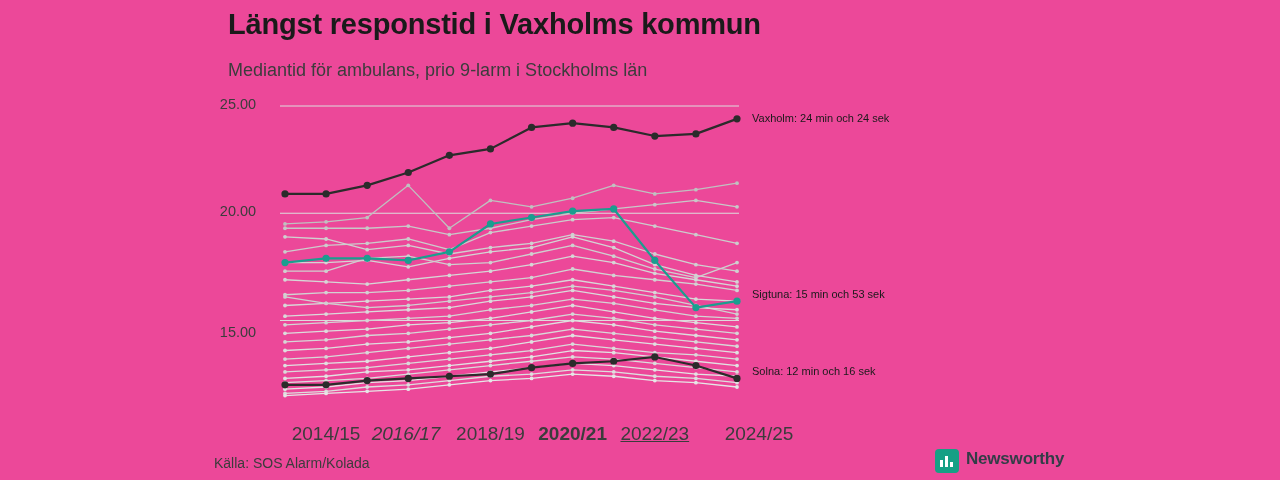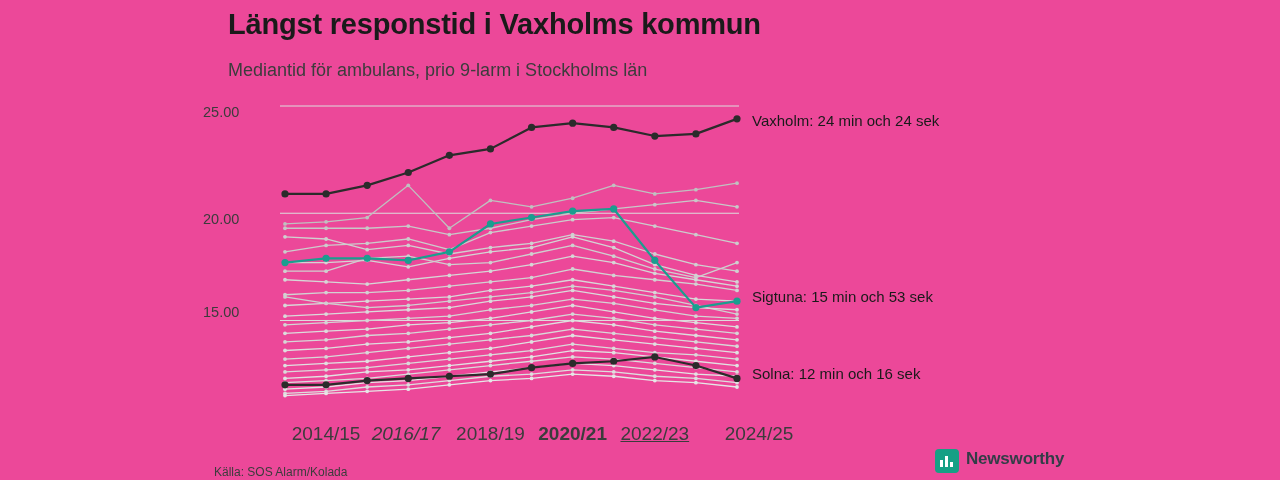--- a/index.html
+++ b/index.html
@@ -36,24 +36,23 @@
     top: 60px;
     font-size: 18px;
     font-weight: normal;
     color: #3c3c3c;
     white-space: nowrap;
   }
   .source {
     position: absolute;
     left: 214px;
     top: 455px;
-    font-size: 12px;
+    font-size: 14px;
     color: #3c3c3c;
     white-space: nowrap;
-    margin-top: 10px;
   }
   .logo {
     position: absolute;
     left: 935px;
     top: 449px;
     display: flex;
     align-items: flex-start;
     gap: 7px;
   }
   .logo-mark {
@@ -83,36 +82,35 @@
     position: absolute;
     left: 0;
     top: 0;
     width: 1280px;
     height: 480px;
   }
   .ytick {
     position: absolute;
     font-size: 14.5px;
     color: #3c3c3c;
-    text-align: left;
+    text-align: center;
     width: 70px;
     white-space: nowrap;
-    margin-top: 8px;
   }
   .xtick {
     position: absolute;
     font-size: 19px;
     color: #3c3c3c;
     text-align: center;
     white-space: nowrap;
     transform: translateX(-50%);
   }
   .annotation {
     position: absolute;
-    font-size: 15px;
+    font-size: 11px;
     color: #1a1a1a;
     white-space: nowrap;
   }
 </style>
 </head>
 <body>
 
 <div id="root">
 
   <div class="title">Längst responstid i Vaxholms kommun</div>
@@ -462,21 +460,21 @@
         <circle cx="531.5454545454545" cy="367.6811594202898" r="3.6" fill="#2b2b2b"></circle>
         <circle cx="572.6363636363636" cy="363.39130434782606" r="3.6" fill="#2b2b2b"></circle>
         <circle cx="613.7272727272727" cy="361.2463768115942" r="3.6" fill="#2b2b2b"></circle>
         <circle cx="654.8181818181818" cy="356.9565217391304" r="3.6" fill="#2b2b2b"></circle>
         <circle cx="695.9090909090909" cy="365.53623188405794" r="3.6" fill="#2b2b2b"></circle>
         <circle cx="737" cy="378.40579710144925" r="3.6" fill="#2b2b2b"></circle>
       </g>
   </svg>
 
   <div id="yticks">
-      <div class="ytick" style="left: 203px; top: 296px;">15.00</div>
+      <div class="ytick" style="left: 203px; top: 324px;">15.00</div>
       <div class="ytick" style="left: 203px; top: 203.246px;">20.00</div>
       <div class="ytick" style="left: 203px; top: 96px;">25.00</div>
     </div>
   <div id="xticks">
       <div class="xtick" style="left: 326.091px; top: 423px;">2014/15</div>
       <div class="xtick" style="left: 406px; top: 423px; font-style: italic;">2016/17</div>
       <div class="xtick" style="left: 490.455px; top: 423px;">2018/19</div>
       <div class="xtick" style="left: 572.636px; top: 423px; font-weight: bold;">2020/21</div>
       <div class="xtick" style="left: 654.818px; top: 423px; text-decoration: underline;">2022/23</div>
       <div class="xtick" style="left: 737px; top: 423px; margin-left: 22px;">2024/25</div>

